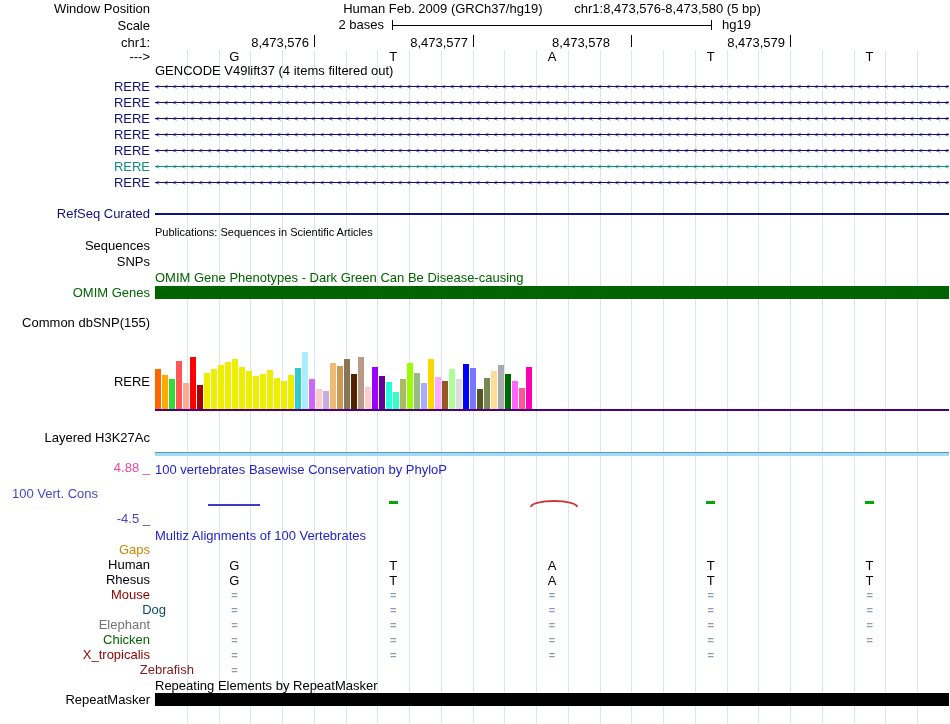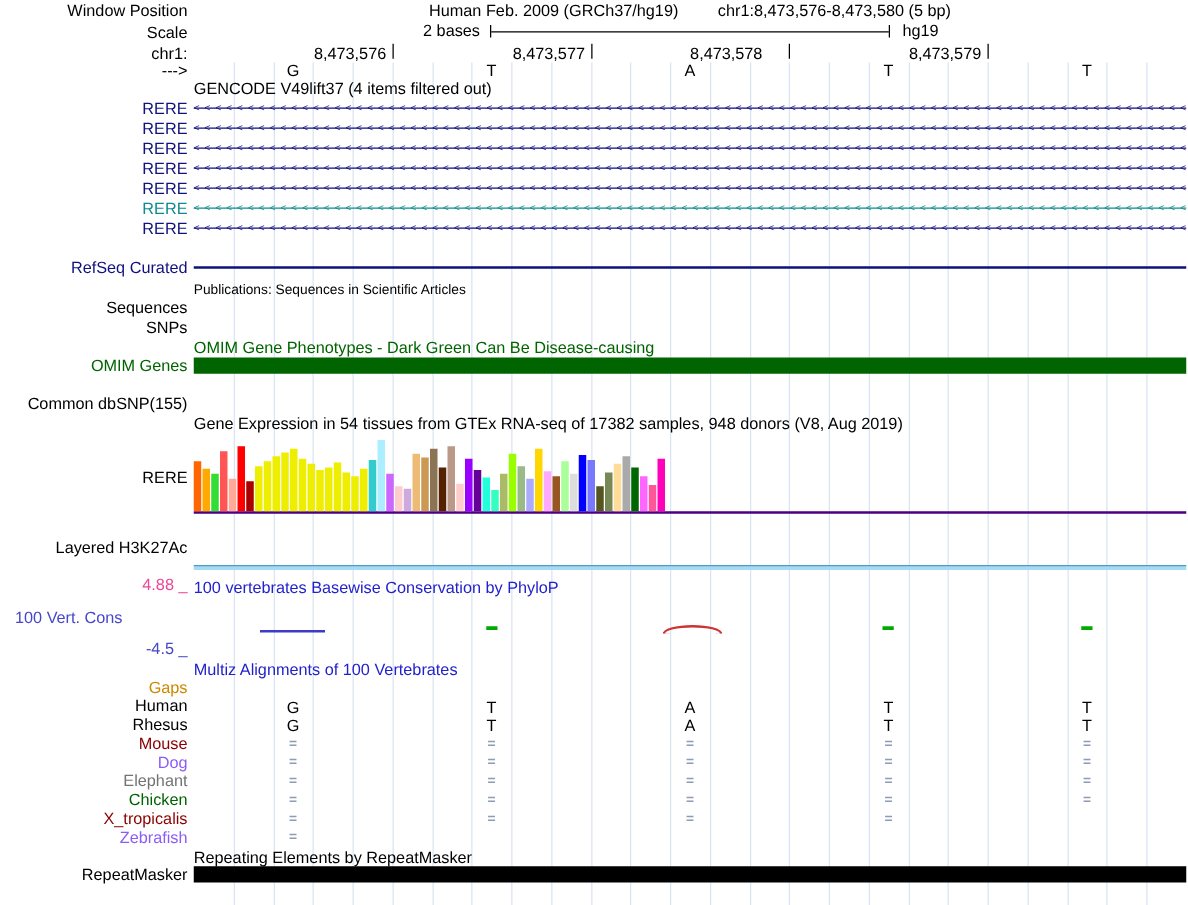--- a/index.html
+++ b/index.html
@@ -40,21 +40,20 @@
   <div class="side-label" style="top:19px">Scale</div>
   <div id="scale-value">2 bases</div>
   <div id="scale-bracket"></div>
   <div id="assembly-short">hg19</div>
   <div class="side-label" style="top:36px">chr1:</div>
   <div class="side-label" style="top:50px">---&gt;</div>
 
   <div class="track-title" style="top:64px">GENCODE V49lift37 (4 items filtered out)</div>
   <div class="track-title small" style="top:225px">Publications: Sequences in Scientific Articles</div>
   <div class="track-title" style="top: 271px; color: rgb(0, 100, 0);">OMIM Gene Phenotypes - Dark Green Can Be Disease-causing</div>
-  <div class="track-title" style="top:332px">Gene Expression in 54 tissues from GTEx RNA-seq of 17382 samples, 948 donors (V8, Aug 2019)</div>
   <div class="track-title" style="top: 463px; color: rgb(34, 34, 204);">100 vertebrates Basewise Conservation by PhyloP</div>
   <div class="track-title" style="top: 529px; color: rgb(34, 34, 204);">Multiz Alignments of 100 Vertebrates</div>
   <div class="track-title" style="top:679px">Repeating Elements by RepeatMasker</div>
 
   <div class="side-label" style="top: 207px; color: rgb(16, 16, 126);">RefSeq Curated</div>
   <div class="side-label" style="top:239px">Sequences</div>
   <div class="side-label" style="top:255px">SNPs</div>
   <div class="side-label" style="top: 286px; color: rgb(0, 100, 0);">OMIM Genes</div>
   <div class="side-label" style="top:316px">Common dbSNP(155)</div>
   <div class="side-label" style="top:375px">RERE</div>
@@ -193,21 +192,21 @@
     <div class="multiz-cell" style="left: 393.2px; top: 573px; color: rgb(0, 0, 0);">T</div>
     <div class="multiz-cell" style="left: 552px; top: 573px; color: rgb(0, 0, 0);">A</div>
     <div class="multiz-cell" style="left: 710.8px; top: 573px; color: rgb(0, 0, 0);">T</div>
     <div class="multiz-cell" style="left: 869.6px; top: 573px; color: rgb(0, 0, 0);">T</div>
     <div class="side-label" style="top: 588px; color: rgb(139, 0, 0);">Mouse</div>
     <div class="multiz-cell multiz-gap" style="left: 234.4px; top: 588px; color: rgb(143, 156, 181);">=</div>
     <div class="multiz-cell multiz-gap" style="left: 393.2px; top: 588px; color: rgb(143, 156, 181);">=</div>
     <div class="multiz-cell multiz-gap" style="left: 552px; top: 588px; color: rgb(143, 156, 181);">=</div>
     <div class="multiz-cell multiz-gap" style="left: 710.8px; top: 588px; color: rgb(143, 156, 181);">=</div>
     <div class="multiz-cell multiz-gap" style="left: 869.6px; top: 588px; color: rgb(143, 156, 181);">=</div>
-    <div class="side-label" style="top: 603px; color: #8b5cf6;">Dog</div>
+    <div class="side-label" style="top: 603px; color: #0c4a6e; margin-left: 16px;">Dog</div>
     <div class="multiz-cell multiz-gap" style="left: 234.4px; top: 603px; color: rgb(143, 156, 181);">=</div>
     <div class="multiz-cell multiz-gap" style="left: 393.2px; top: 603px; color: rgb(143, 156, 181);">=</div>
     <div class="multiz-cell multiz-gap" style="left: 552px; top: 603px; color: rgb(143, 156, 181);">=</div>
     <div class="multiz-cell multiz-gap" style="left: 710.8px; top: 603px; color: rgb(143, 156, 181);">=</div>
     <div class="multiz-cell multiz-gap" style="left: 869.6px; top: 603px; color: rgb(143, 156, 181);">=</div>
     <div class="side-label" style="top: 618px; color: #737373;">Elephant</div>
     <div class="multiz-cell multiz-gap" style="left: 234.4px; top: 618px; color: rgb(143, 156, 181);">=</div>
     <div class="multiz-cell multiz-gap" style="left: 393.2px; top: 618px; color: rgb(143, 156, 181);">=</div>
     <div class="multiz-cell multiz-gap" style="left: 552px; top: 618px; color: rgb(143, 156, 181);">=</div>
     <div class="multiz-cell multiz-gap" style="left: 710.8px; top: 618px; color: rgb(143, 156, 181);">=</div>
@@ -216,15 +215,15 @@
     <div class="multiz-cell multiz-gap" style="left: 234.4px; top: 633px; color: rgb(143, 156, 181);">=</div>
     <div class="multiz-cell multiz-gap" style="left: 393.2px; top: 633px; color: rgb(143, 156, 181);">=</div>
     <div class="multiz-cell multiz-gap" style="left: 552px; top: 633px; color: rgb(143, 156, 181);">=</div>
     <div class="multiz-cell multiz-gap" style="left: 710.8px; top: 633px; color: rgb(143, 156, 181);">=</div>
     <div class="multiz-cell multiz-gap" style="left: 869.6px; top: 633px; color: rgb(143, 156, 181);">=</div>
     <div class="side-label" style="top: 648px; color: rgb(139, 0, 0);">X_tropicalis</div>
     <div class="multiz-cell multiz-gap" style="left: 234.4px; top: 648px; color: rgb(143, 156, 181);">=</div>
     <div class="multiz-cell multiz-gap" style="left: 393.2px; top: 648px; color: rgb(143, 156, 181);">=</div>
     <div class="multiz-cell multiz-gap" style="left: 552px; top: 648px; color: rgb(143, 156, 181);">=</div>
     <div class="multiz-cell multiz-gap" style="left: 710.8px; top: 648px; color: rgb(143, 156, 181);">=</div>
-    <div class="side-label" style="top: 663px; color: #8b5cf6;">Zebrafish</div>
+    <div class="side-label" style="top: 663px; color: #7f1d1d; padding-left: 44px;">Zebrafish</div>
     <div class="multiz-cell multiz-gap" style="left: 234.4px; top: 663px; color: rgb(143, 156, 181);">=</div>
   </div>
 
 </body></html>

